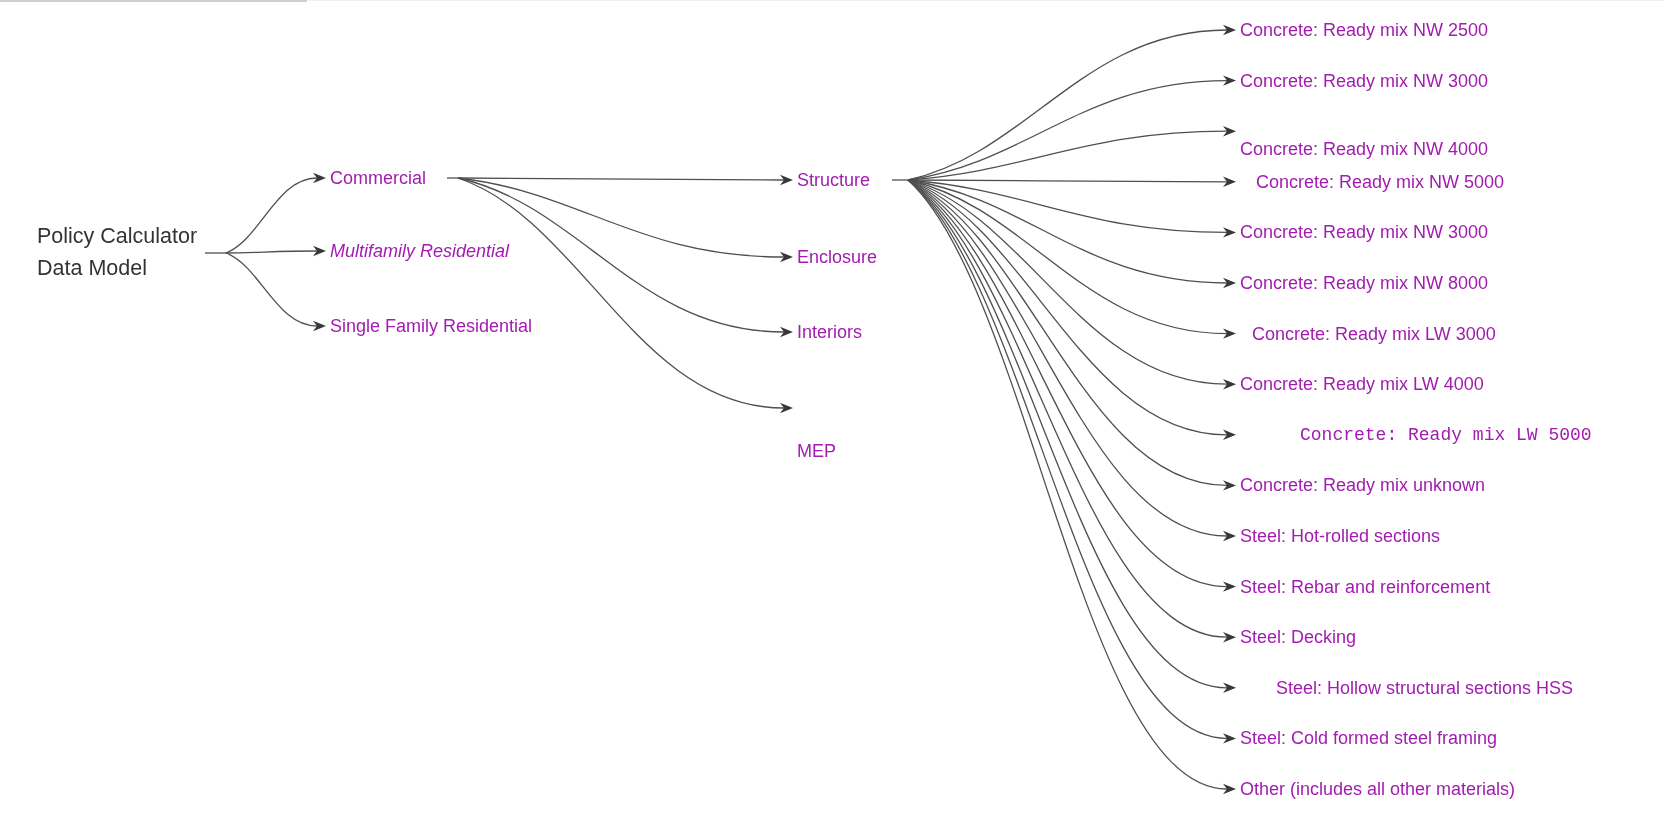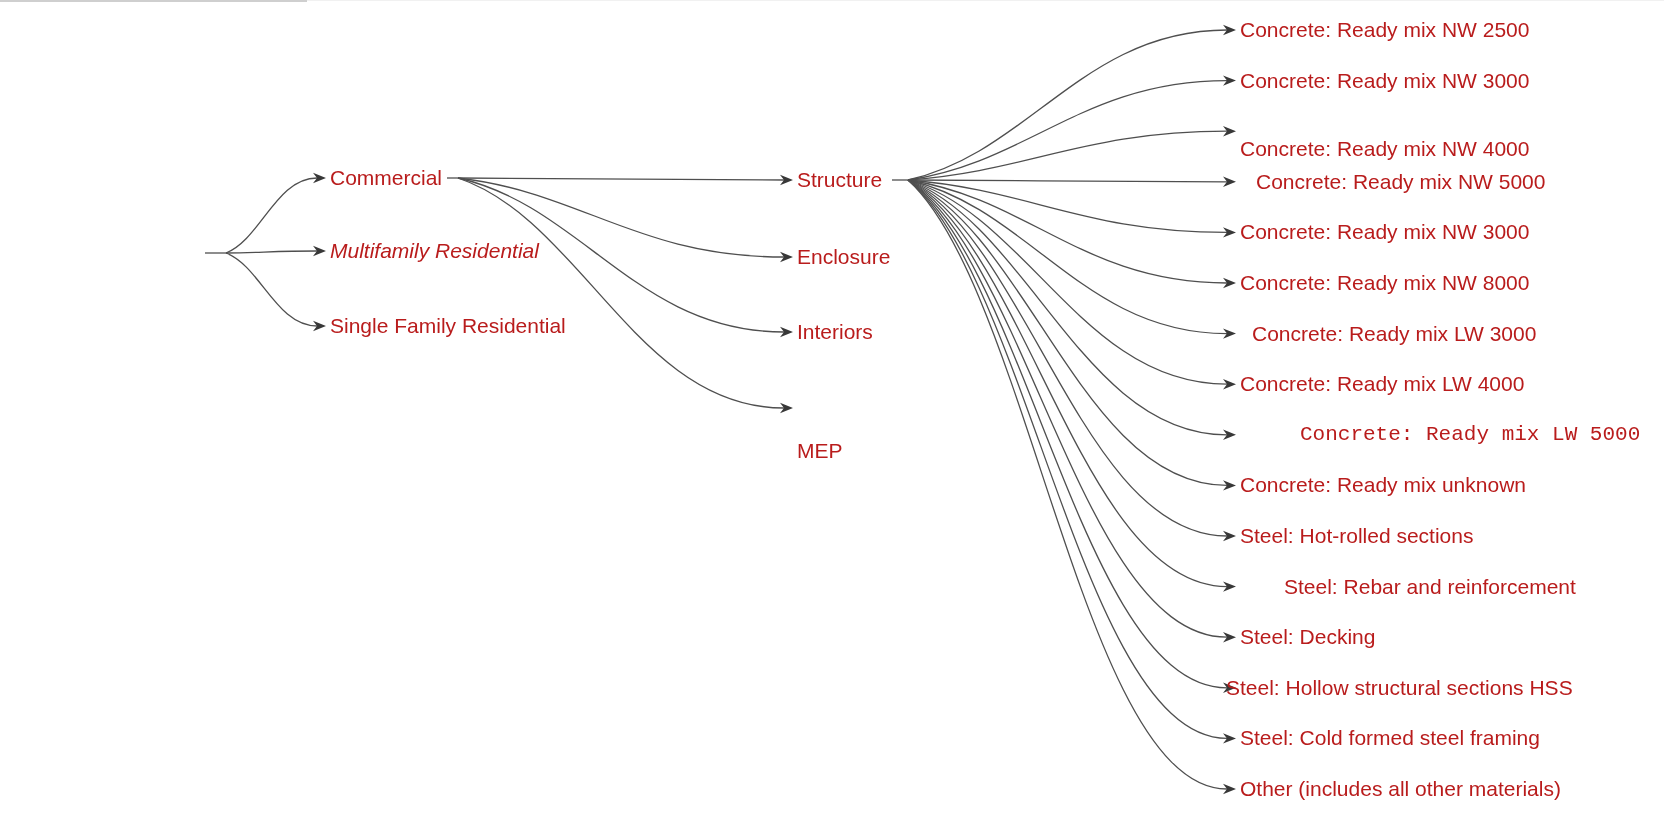--- a/index.html
+++ b/index.html
@@ -29,22 +29,22 @@
     stroke: #4f4f4f;
     stroke-width: 1.3;
   }
   .arrowhead {
     fill: #383838;
     stroke: none;
   }
   .node-label {
     position: absolute;
     white-space: nowrap;
-    font-size: 21px;
-    color: #b91c1c;
+    font-size: 18px;
+    color: #a21caf;
     height: 28px;
     line-height: 28px;
   }
   .root-label {
     position: absolute;
     white-space: nowrap;
     font-size: 21.5px;
     color: #333333;
     line-height: 32px;
   }
@@ -115,37 +115,41 @@
       <polygon class="arrowhead" points="793,257 780,251.8 784,257 780,262.2"></polygon>
       <path class="edge" d="M 458 178 C 581.88 205.72, 637.3 332, 784 332"></path>
       <polygon class="arrowhead" points="793,332 780,326.8 784,332 780,337.2"></polygon>
       <path class="edge" d="M 458 178 C 581.88 219.4, 637.3 408, 784 408"></path>
       <polygon class="arrowhead" points="793,408 780,402.8 784,408 780,413.2"></polygon>
       <path class="edge" d="M 226 253 C 260.58 252.64, 276.05 251, 317 251"></path>
       <polygon class="arrowhead" points="326,251 313,245.8 317,251 313,256.2"></polygon>
       <path class="edge" d="M 226 253 C 260.58 266.14, 276.05 326, 317 326"></path>
       <polygon class="arrowhead" points="326,326 313,320.8 317,326 313,331.2"></polygon>
     </svg>
+  <div class="root-label" style="left:37px; top:220px;">
+    <div>Policy Calculator</div>
+    <div>Data Model</div>
+  </div>
   <div id="labels">
       <div class="node-label" style="left: 330px; top: 164px;">Commercial</div>
       <div class="node-label" style="left: 797px; top: 166px;">Structure</div>
       <div class="node-label" style="left: 1240px; top: 16px;">Concrete: Ready mix NW 2500</div>
       <div class="node-label" style="left: 1240px; top: 66.6px;">Concrete: Ready mix NW 3000</div>
       <div class="node-label" style="left: 1240px; top: 114px; margin-top: 21px;">Concrete: Ready mix NW 4000</div>
       <div class="node-label" style="left: 1256px; top: 167.8px;">Concrete: Ready mix NW 5000</div>
       <div class="node-label" style="left: 1240px; top: 218.4px;">Concrete: Ready mix NW 3000</div>
       <div class="node-label" style="left: 1240px; top: 269px;">Concrete: Ready mix NW 8000</div>
       <div class="node-label" style="left: 1240px; top: 319.6px; margin-left: 12px;">Concrete: Ready mix LW 3000</div>
       <div class="node-label" style="left: 1240px; top: 370.2px;">Concrete: Ready mix LW 4000</div>
       <div class="node-label" style="left: 1300px; top: 420.8px; font-family: Liberation Mono, monospace;">Concrete: Ready mix LW 5000</div>
       <div class="node-label" style="left: 1240px; top: 471.4px;">Concrete: Ready mix unknown</div>
       <div class="node-label" style="left: 1240px; top: 522px;">Steel: Hot-rolled sections</div>
-      <div class="node-label" style="left: 1240px; top: 572.6px; margin-left: 44px;">Steel: Rebar and reinforcement</div>
+      <div class="node-label" style="left: 1240px; top: 572.6px;">Steel: Rebar and reinforcement</div>
       <div class="node-label" style="left: 1240px; top: 623.2px;">Steel: Decking</div>
-      <div class="node-label" style="left: 1226px; top: 673.8px;">Steel: Hollow structural sections HSS</div>
+      <div class="node-label" style="left: 1276px; top: 673.8px;">Steel: Hollow structural sections HSS</div>
       <div class="node-label" style="left: 1240px; top: 724.4px;">Steel: Cold formed steel framing</div>
       <div class="node-label" style="left: 1240px; top: 775px;">Other (includes all other materials)</div>
       <div class="node-label" style="left: 797px; top: 243px;">Enclosure</div>
       <div class="node-label" style="left: 797px; top: 318px; text-align: right;">Interiors</div>
       <div class="node-label" style="left: 797px; top: 394px; margin-top: 43px;">MEP</div>
       <div class="node-label" style="left: 330px; top: 237px; font-style: italic;">Multifamily Residential</div>
       <div class="node-label" style="left: 330px; top: 312px;">Single Family Residential</div>
     </div>
 </div>
 

